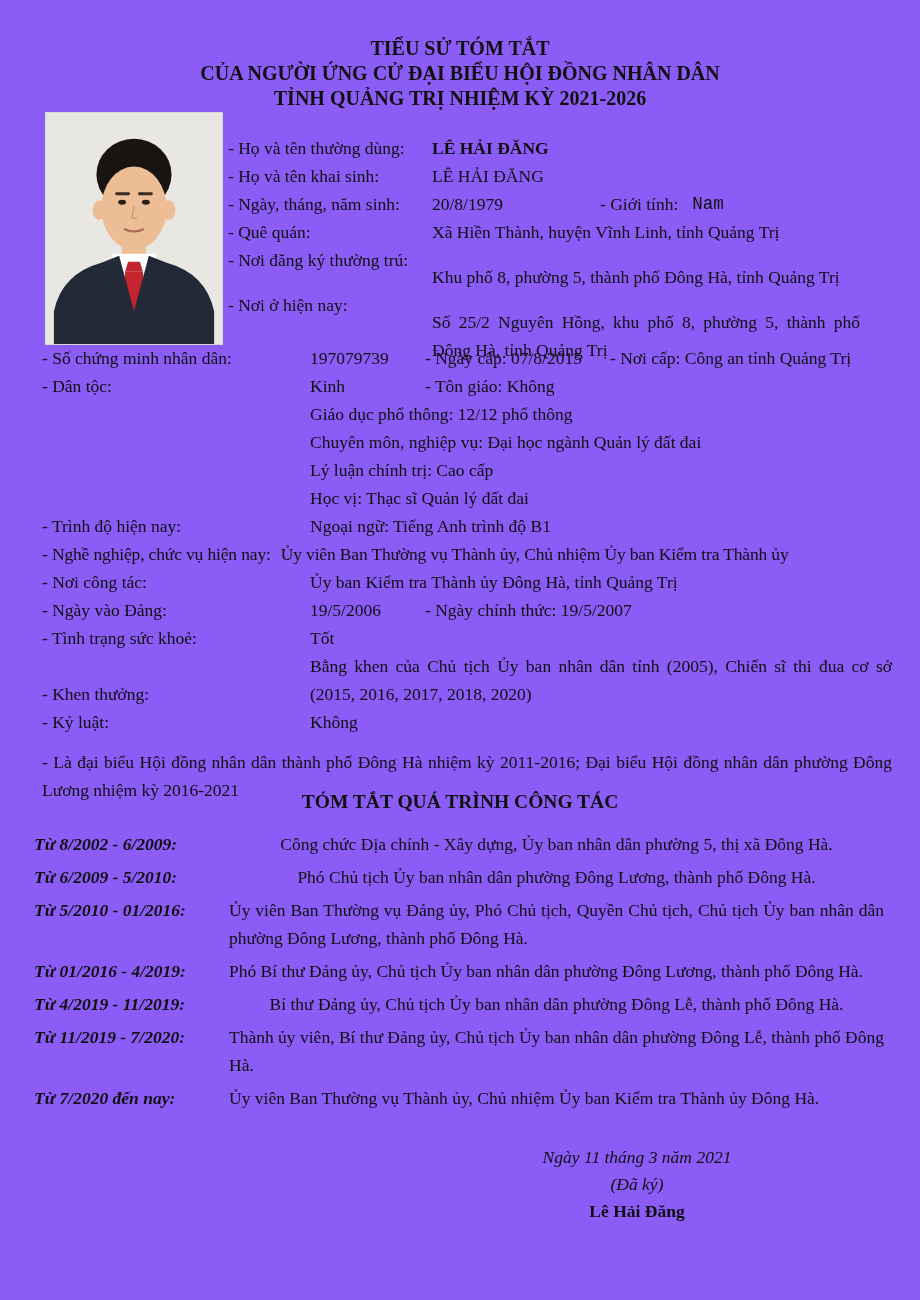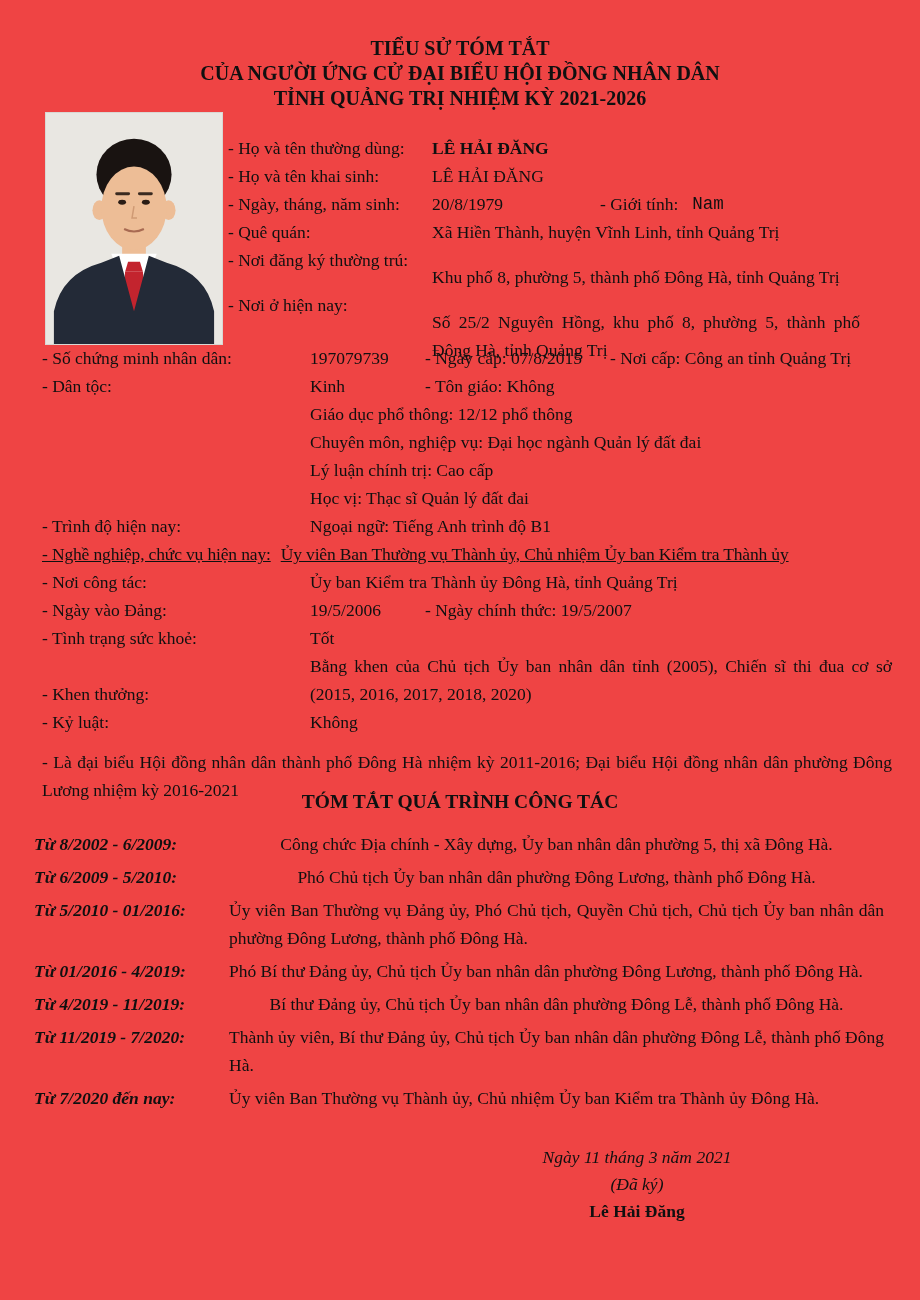--- a/index.html
+++ b/index.html
@@ -1,20 +1,20 @@
 <!DOCTYPE html>
 <html><head>
 <meta charset="utf-8">
 <style>
   html,body{margin:0;padding:0;background:#ffffff;}
   .page{
     position:relative;
     width:920px;height:1300px;
     margin:0 auto;
-    background:#ef4444;
+    background:#8b5cf6;
     color:#101010;
     font-family:"Liberation Serif", serif;
     font-size:17.5px;
     line-height:28px;
     overflow:hidden;
   }
   .hdr{
     position:absolute;top:36px;left:0;width:100%;
     text-align:center;font-weight:bold;font-size:20px;line-height:25px;
   }
@@ -32,21 +32,21 @@
   .pv-fixed{width:168px;flex:none;}
   .gender-val{margin-left:14px;font-family:Liberation Mono, monospace;}
   .details{position:absolute;left:42px;top:344px;width:850px;}
   .drow{display:flex;align-items:flex-end;}
   .dlbl{width:268px;flex:none;}
   .dlbl-auto{flex:none;padding-right:10px;}
   .dval{flex:1;}
   .djust{text-align:justify;}
   .seg115{width:115px;flex:none;}
   .seg185{width:185px;flex:none;}
-  .tight{letter-spacing:-0.15px;white-space:nowrap;text-decoration:underline;}
+  .tight{letter-spacing:-0.15px;white-space:nowrap;}
   .note{margin-top:12px;text-align:justify;}
   .sect-title{
     position:absolute;top:789px;left:0;width:100%;
     text-align:center;font-weight:bold;font-size:19.5px;line-height:26px;
   }
   .career{position:absolute;left:34px;top:830px;width:850px;}
   .crow{display:flex;align-items:flex-start;margin-bottom:5px;}
   .cper{width:195px;flex:none;font-weight:bold;font-style:italic;}
   .cdesc{flex:1;text-align:center;}
   .cjust{text-align:justify;}

